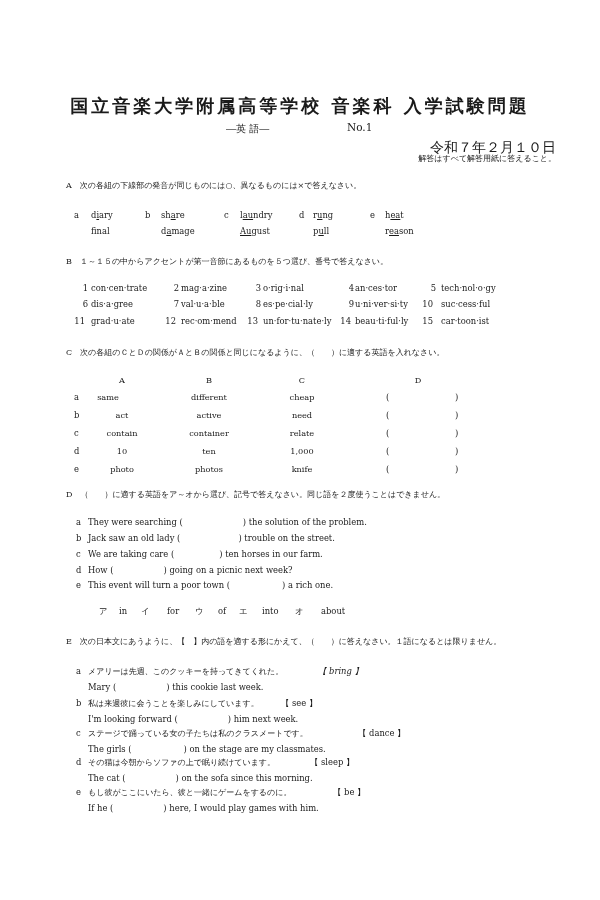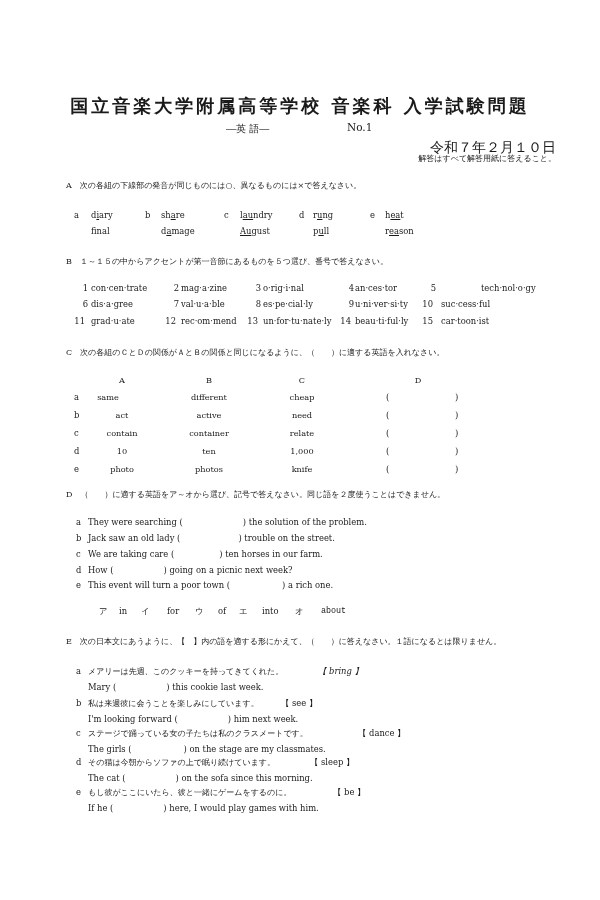--- a/index.html
+++ b/index.html
@@ -58,21 +58,21 @@
 <div id="secB">
     <div class="abs small" style="top: 283px; left: 76px; width: 12px; text-align: right;">1</div>
     <div class="abs small" style="top: 283px; left: 91px;">con·cen·trate</div>
     <div class="abs small" style="top: 283px; left: 167px; width: 12px; text-align: right;">2</div>
     <div class="abs small" style="top: 283px; left: 181px;">mag·a·zine</div>
     <div class="abs small" style="top: 283px; left: 249px; width: 12px; text-align: right;">3</div>
     <div class="abs small" style="top: 283px; left: 263px;">o·rig·i·nal</div>
     <div class="abs small" style="top: 283px; left: 342px; width: 12px; text-align: right;">4</div>
     <div class="abs small" style="top: 283px; left: 355px;">an·ces·tor</div>
     <div class="abs small" style="top: 283px; left: 424px; width: 12px; text-align: right;">5</div>
-    <div class="abs small" style="top: 283px; left: 441px; margin-left: 40px;">tech·nol·o·gy</div>
+    <div class="abs small" style="top: 283px; left: 441px;">tech·nol·o·gy</div>
     <div class="abs small" style="top: 299px; left: 76px; width: 12px; text-align: right;">6</div>
     <div class="abs small" style="top: 299px; left: 91px;">dis·a·gree</div>
     <div class="abs small" style="top: 299px; left: 167px; width: 12px; text-align: right;">7</div>
     <div class="abs small" style="top: 299px; left: 181px;">val·u·a·ble</div>
     <div class="abs small" style="top: 299px; left: 249px; width: 12px; text-align: right;">8</div>
     <div class="abs small" style="top: 299px; left: 263px;">es·pe·cial·ly</div>
     <div class="abs small" style="top: 299px; left: 342px; width: 12px; text-align: right;">9</div>
     <div class="abs small" style="top: 299px; left: 355px;">u·ni·ver·si·ty</div>
     <div class="abs small" style="top: 299px; left: 419px; width: 14px; text-align: right;">10</div>
     <div class="abs small" style="top: 299px; left: 441px;">suc·cess·ful</div>
@@ -142,21 +142,21 @@
 <div id="secDchoices">
     <div class="abs kw" style="top: 606px; left: 99px;">ア</div>
     <div class="abs kw" style="top: 606px; left: 119px;">in</div>
     <div class="abs kw" style="top: 606px; left: 141px;">イ</div>
     <div class="abs kw" style="top: 606px; left: 167px;">for</div>
     <div class="abs kw" style="top: 606px; left: 195px;">ウ</div>
     <div class="abs kw" style="top: 606px; left: 218px;">of</div>
     <div class="abs kw" style="top: 606px; left: 239px;">エ</div>
     <div class="abs kw" style="top: 606px; left: 262px;">into</div>
     <div class="abs kw" style="top: 606px; left: 295px;">オ</div>
-    <div class="abs kw" style="top: 606px; left: 321px; font-family: Liberation Mono, monospace;">about</div>
+    <div class="abs kw" style="top: 606px; left: 321px;">about</div>
   </div>
 
 <div class="abs sec-head" style="top:636px;left:66px;">E　次の日本文にあうように、【　】内の語を適する形にかえて、（　　）に答えなさい。１語になるとは限りません。</div>
 <div id="secE">
     <div class="abs lbl" style="top: 666px; left: 76px;">a</div>
     <div class="abs sec-head" style="top: 666px; left: 88px;">メアリーは先週、このクッキーを持ってきてくれた。</div>
     <div class="abs kw" style="top: 666px; left: 318px; font-style: italic;">【 bring 】</div>
     <div class="abs sent" style="top: 682px; left: 88px;"><span>Mary (</span><span class="blank" style="width: 50px;"></span><span>) this cookie last week.</span></div>
     <div class="abs lbl" style="top: 698px; left: 76px;">b</div>
     <div class="abs sec-head" style="top: 698px; left: 88px;">私は来週彼に会うことを楽しみにしています。</div>

